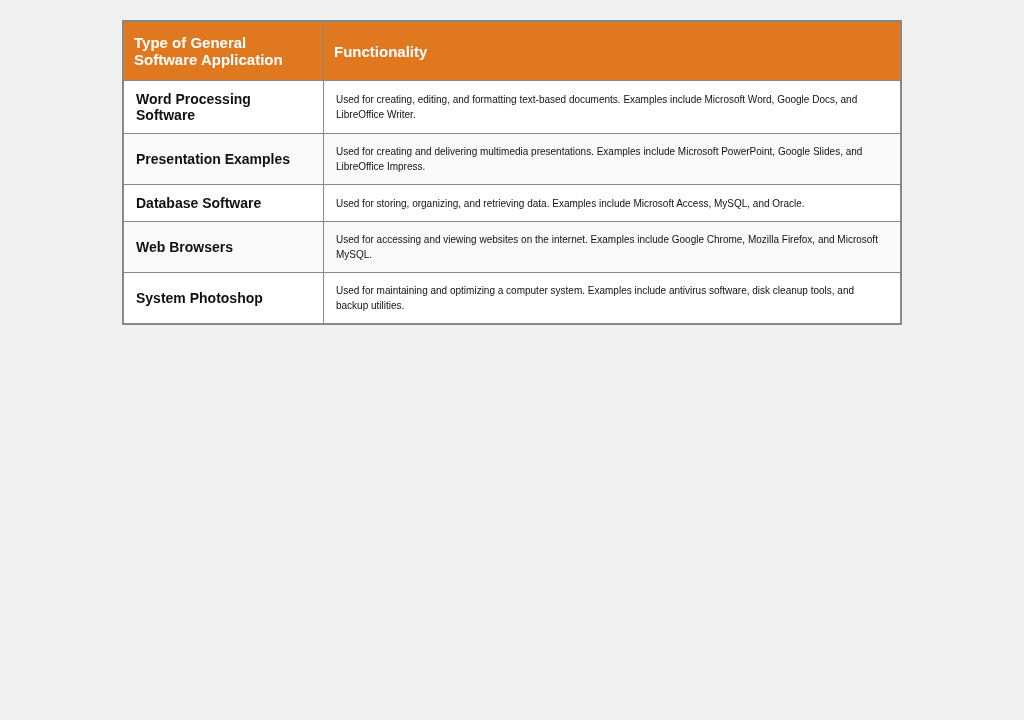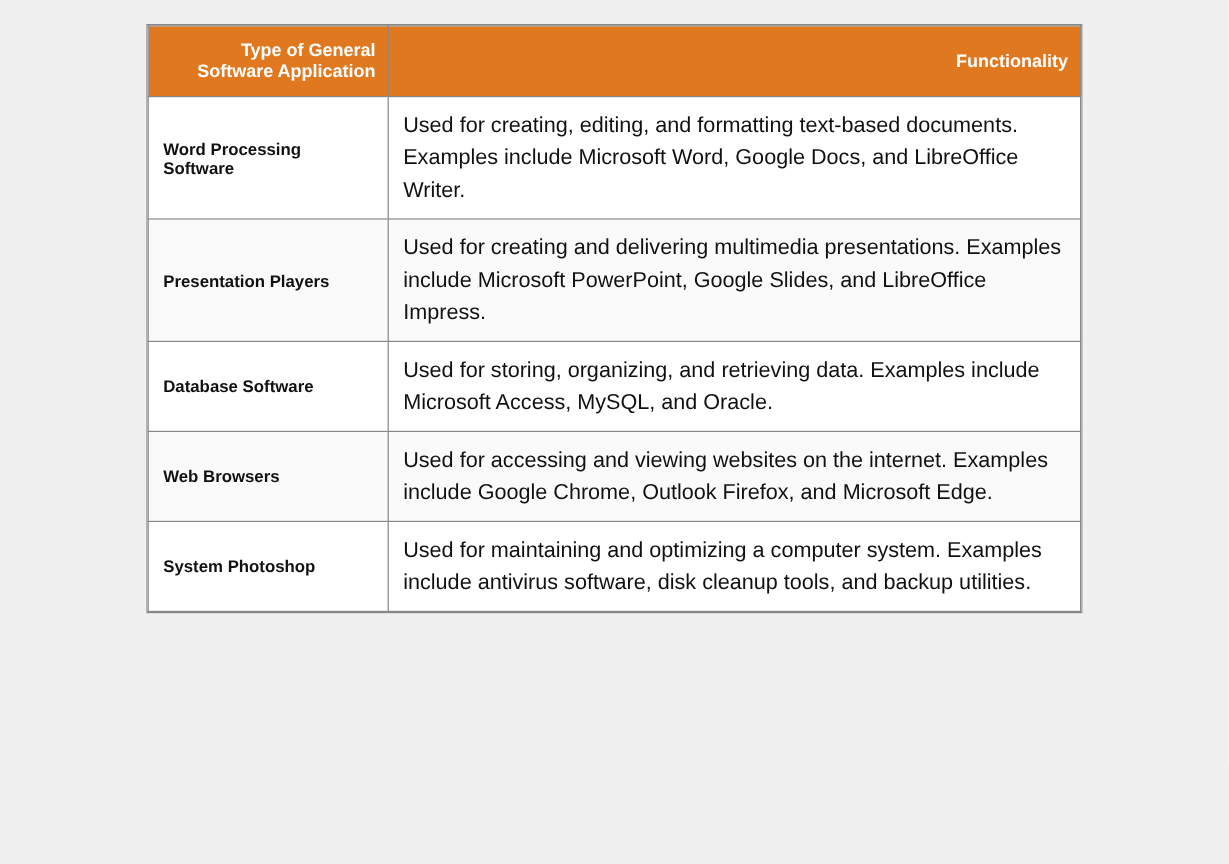--- a/index.html
+++ b/index.html
@@ -28,21 +28,21 @@
       width: 100%;
       border-collapse: collapse;
       background: #fff;
     }
 
     thead tr th {
       background-color: #E07820;
       color: #fff;
       font-weight: bold;
       font-size: 15px;
-      text-align: right;
+      text-align: left;
       padding: 12px 10px;
       border: 1.5px solid #888;
     }
 
     thead tr th:first-child {
       width: 200px;
     }
 
     tbody tr td {
       border: 1.5px solid #888;
@@ -53,21 +53,21 @@
     }
 
     tbody tr td:first-child {
       width: 200px;
       font-weight: bold;
       font-size: 14px;
       background: #fff;
     }
 
     tbody tr td:last-child {
-      font-size: 18px;
+      font-size: 10px;
       line-height: 1.5;
     }
 
     tbody tr:nth-child(even) td {
       background-color: #fafafa;
     }
 
     tbody tr:nth-child(odd) td {
       background-color: #fff;
     }
@@ -82,30 +82,30 @@
         <th>Type of General Software Application</th>
         <th>Functionality</th>
       </tr>
     </thead>
     <tbody id="table-body">
     <tr>
           <td>Word Processing Software</td>
           <td>Used for creating, editing, and formatting text-based documents. Examples include Microsoft Word, Google Docs, and LibreOffice Writer.</td>
         </tr>
         <tr>
-          <td>Presentation Players</td>
+          <td>Presentation Examples</td>
           <td>Used for creating and delivering multimedia presentations. Examples include Microsoft PowerPoint, Google Slides, and LibreOffice Impress.</td>
         </tr>
         <tr>
           <td>Database Software</td>
           <td>Used for storing, organizing, and retrieving data. Examples include Microsoft Access, MySQL, and Oracle.</td>
         </tr>
         <tr>
           <td>Web Browsers</td>
-          <td>Used for accessing and viewing websites on the internet. Examples include Google Chrome, Outlook Firefox, and Microsoft Edge.</td>
+          <td>Used for accessing and viewing websites on the internet. Examples include Google Chrome, Mozilla Firefox, and Microsoft MySQL.</td>
         </tr>
         <tr>
           <td>System Photoshop</td>
           <td>Used for maintaining and optimizing a computer system. Examples include antivirus software, disk cleanup tools, and backup utilities.</td>
         </tr>
       </tbody>
   </table>
 </div>
 
 </body></html>

